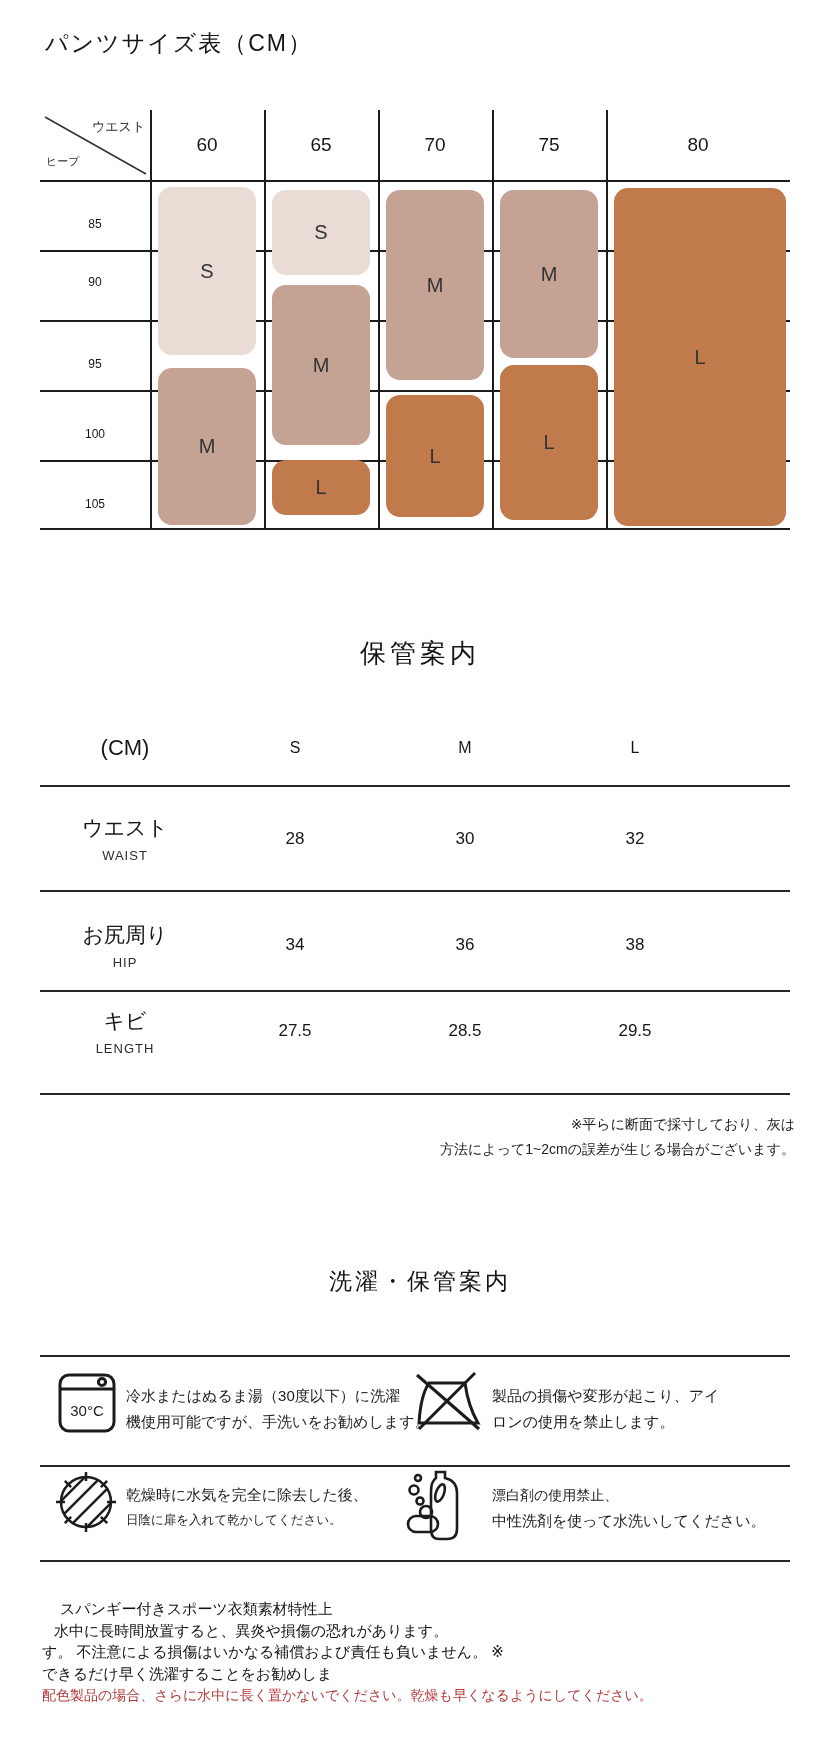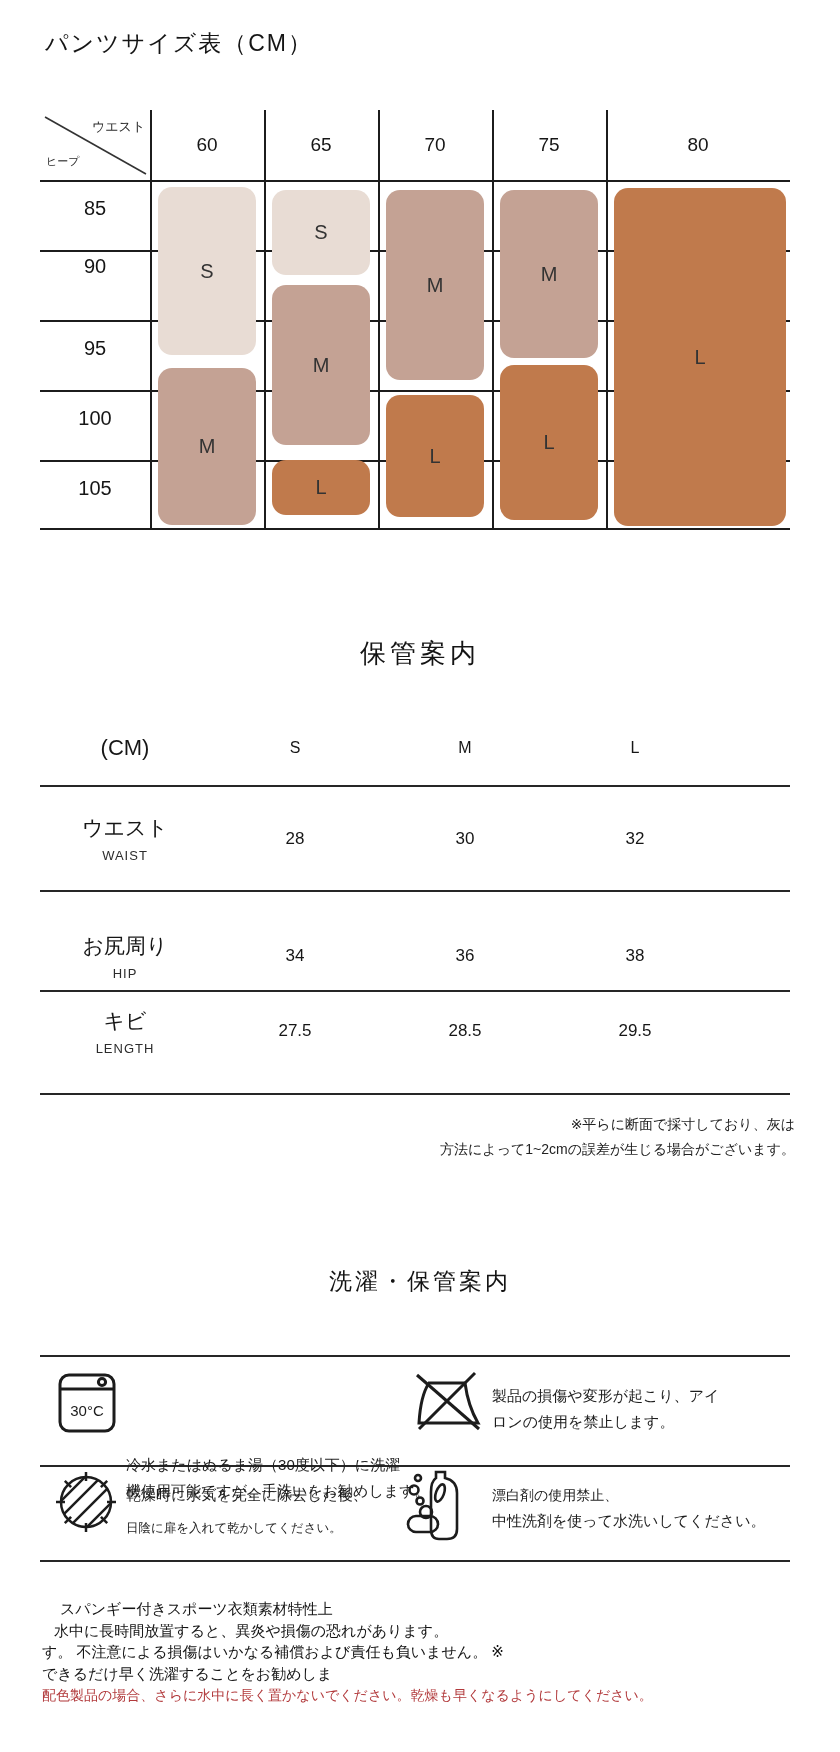--- a/index.html
+++ b/index.html
@@ -8,21 +8,21 @@
     font-family:"Liberation Sans","DejaVu Sans",sans-serif;color:#1f1f1f;
     overflow:hidden;
   }
   .abs{position:absolute;}
   
   #page-title{left:45px;top:28px;font-size:23px;letter-spacing:2px;color:#151515;}
   .size-grid{left:40px;top:110px;width:750px;height:420px;}
   .hline{position:absolute;left:0;width:750px;height:2px;background:#1c1c1c;}
   .vline{position:absolute;top:0;height:420px;width:2px;background:#1c1c1c;}
   .gch{position:absolute;top:10px;height:50px;display:flex;align-items:center;justify-content:center;font-size:19px;color:#161616;}
-  .grh{position:absolute;left:0;width:110px;height:56px;display:flex;align-items:center;justify-content:center;font-size:20px;color:#161616;}
+  .grh{position:absolute;left:0;width:110px;height:56px;display:flex;align-items:center;justify-content:center;font-size:12px;color:#161616;margin-top:16px;}
   .corner-top{position:absolute;left:52px;top:8px;font-size:13px;color:#2a2a2a;}
   .corner-side{position:absolute;left:6px;top:44px;font-size:11px;color:#2a2a2a;}
   .blk{position:absolute;border-radius:14px;display:flex;align-items:center;justify-content:center;font-size:20px;color:#333;}
   
   #detail-title{left:0;top:636px;width:840px;text-align:center;font-size:26px;letter-spacing:4px;color:#141414;}
   .detail{left:40px;top:710px;width:750px;height:385px;}
   .drule{position:absolute;left:0;width:750px;height:2px;background:#262626;}
   .drow{position:absolute;left:0;width:750px;}
   .dcell{position:absolute;top:0;height:100%;display:flex;flex-direction:column;align-items:center;justify-content:center;}
   .dc0{left:0;width:170px;}
@@ -34,21 +34,21 @@
   .lbl-jp{font-size:21px;color:#161616;}
   .lbl-en{font-size:13px;letter-spacing:1px;color:#2c2c2c;margin-top:6px;}
   .dval{font-size:17px;color:#161616;}
   .note{right:45px;top:1112px;text-align:right;font-size:14px;line-height:25px;color:#222;}
   
   #care-title{left:0;top:1266px;width:840px;text-align:center;font-size:23px;letter-spacing:3px;color:#141414;}
   .crule{position:absolute;left:40px;width:750px;height:2px;background:#262626;}
   .care-text{position:absolute;color:#1d1d1d;}
   .ct-l1{font-size:15px;line-height:26px;}
   .ct-l2{font-size:15px;line-height:26px;}
-  .ct-small{font-size:12.5px;line-height:24px;margin-top:8px;}
+  .ct-small{font-size:12.5px;line-height:24px;}
   
   .footer{left:42px;top:1598px;width:770px;font-size:15px;line-height:21.5px;color:#141414;}
   .f-ind-a{padding-left:18px;}
   .f-ind-b{padding-left:12px;}
   .footer-warning{font-size:14px;color:#b23a3c;margin-top:1px;}
 </style>
 </head>
 <body>
 
 <div class="abs" id="page-title">パンツサイズ表（CM）</div>
@@ -134,21 +134,21 @@
     <div class="dcell dc0">
       <span class="lbl-jp">ウエスト</span>
       <span class="lbl-en">WAIST</span>
     </div>
     <div class="dcell dc1 dval">28</div>
     <div class="dcell dc2 dval">30</div>
     <div class="dcell dc3 dval">32</div>
   </div>
   <div class="drule" style="top:180px"></div>
 
-  <div class="drow" style="top:187px;height:118px">
+  <div class="drow" style="top:176px;height:118px">
     <div class="dcell dc0">
       <span class="lbl-jp">お尻周り</span>
       <span class="lbl-en">HIP</span>
     </div>
     <div class="dcell dc1 dval">34</div>
     <div class="dcell dc2 dval">36</div>
     <div class="dcell dc3 dval">38</div>
   </div>
   <div class="drule" style="top:280px"></div>
 
@@ -174,21 +174,21 @@
 <div class="crule abs" style="top:1355px"></div>
 <div class="crule abs" style="top:1465px"></div>
 <div class="crule abs" style="top:1560px"></div>
 
 <svg class="abs" style="left:58px;top:1372px" width="58" height="62" viewBox="0 0 58 62">
   <rect x="2" y="3" width="54" height="56" rx="9" fill="none" stroke="#1c1c1c" stroke-width="3"></rect>
   <line x1="2" y1="17" x2="56" y2="17" stroke="#1c1c1c" stroke-width="3"></line>
   <circle cx="44" cy="10" r="3.6" fill="none" stroke="#1c1c1c" stroke-width="3"></circle>
   <text x="29" y="44" text-anchor="middle" font-size="15" fill="#1c1c1c">30°C</text>
 </svg>
-<div class="care-text" style="left:126px;top:1452px;width:320px">
+<div class="care-text" style="left:126px;top:1383px;width:320px">
   <div class="ct-l1">冷水またはぬるま湯（30度以下）に洗濯</div>
   <div class="ct-l2">機使用可能ですが、手洗いをお勧めします。</div>
 </div>
 
 <svg class="abs" style="left:412px;top:1370px" width="72" height="62" viewBox="0 0 72 62">
   <path d="M17 13 H53 C55 28 59 41 66 53 H7 C8 36 11 22 17 13 Z" fill="none" stroke="#1c1c1c" stroke-width="3"></path>
   <line x1="5" y1="5" x2="67" y2="59" stroke="#1c1c1c" stroke-width="3"></line>
   <line x1="63" y1="3" x2="7" y2="59" stroke="#1c1c1c" stroke-width="3"></line>
 </svg>
 <div class="care-text" style="left:492px;top:1383px;width:300px">

